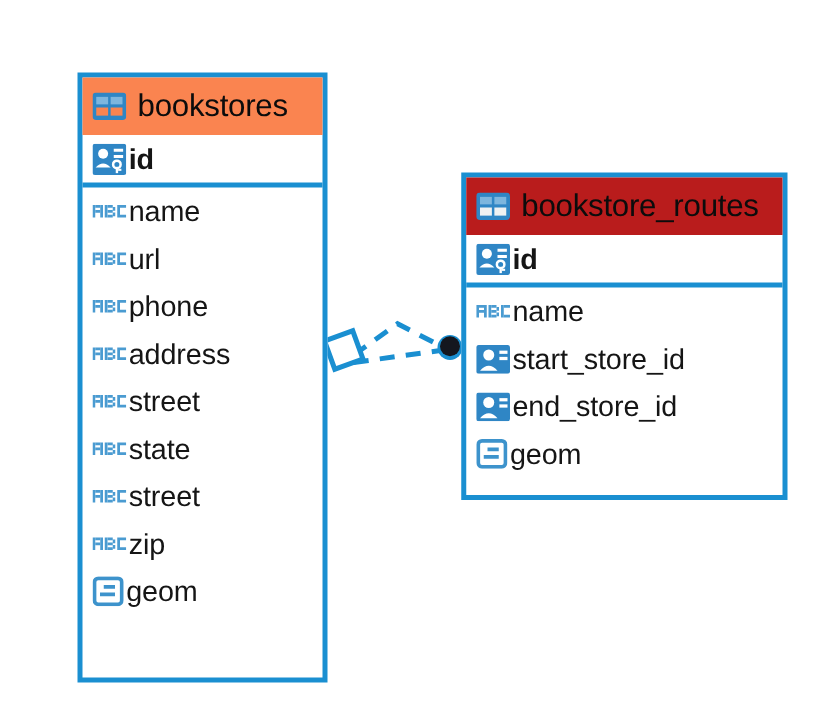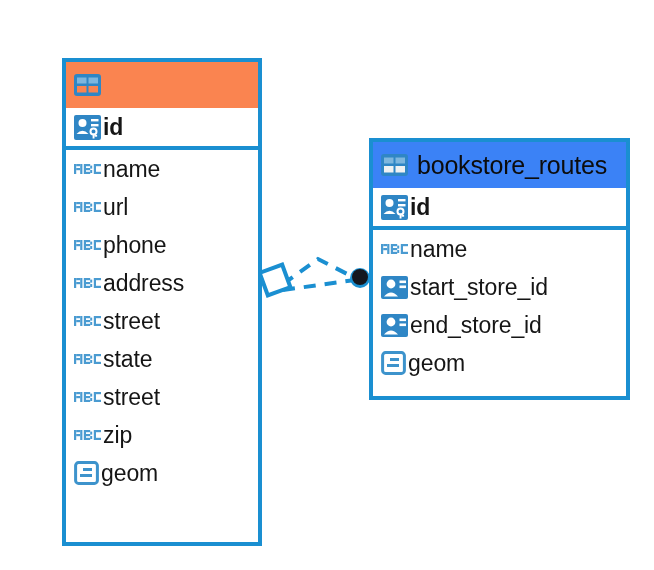--- a/index.html
+++ b/index.html
@@ -51,21 +51,21 @@
 
   .entity-header {
     display: flex;
     align-items: center;
     box-sizing: border-box;
     height: 46px;
     padding: 0 8px;
     gap: 9px;
   }
   .entity-header.selected { background: #fa8450; }
-  .entity-header.unselected { background: #3b82f6; }
+  .entity-header.unselected { background: #b91c1c; }
 
   .entity-title {
     font-size: 25px;
     color: #0c0c0c;
     letter-spacing: -0.2px;
     white-space: nowrap;
   }
 
   .pk-separator {
     height: 4px;
@@ -125,20 +125,21 @@
     <div class="entity-header selected">
       <span class="icon">
         <svg width="27" height="22" viewBox="0 0 27 22">
           <rect x="0" y="0" width="27" height="22" rx="3" fill="#2f86c5"></rect>
           <rect x="3" y="3.5" width="9.5" height="6" fill="#7db6de"></rect>
           <rect x="14.5" y="3.5" width="9.5" height="6" fill="#7db6de"></rect>
           <rect x="3" y="12" width="9.5" height="6.5" fill="#fa8450"></rect>
           <rect x="14.5" y="12" width="9.5" height="6.5" fill="#fa8450"></rect>
         </svg>
       </span>
+      <span class="entity-title">bookstores</span>
     </div>
 
     <div class="field-row">
       <span class="icon">
         <svg width="27" height="25" viewBox="0 0 27 25">
           <rect x="0" y="0" width="27" height="25" rx="2" fill="#2f86c5"></rect>
           <circle cx="8.5" cy="8" r="4" fill="#ffffff"></circle>
           <path d="M 2.5 19 Q 8.5 12.5 14.5 19 Z" fill="#ffffff"></path>
           <rect x="17" y="4" width="7.5" height="2.4" fill="#ffffff"></rect>
           <rect x="17" y="9" width="7.5" height="2.4" fill="#ffffff"></rect>

